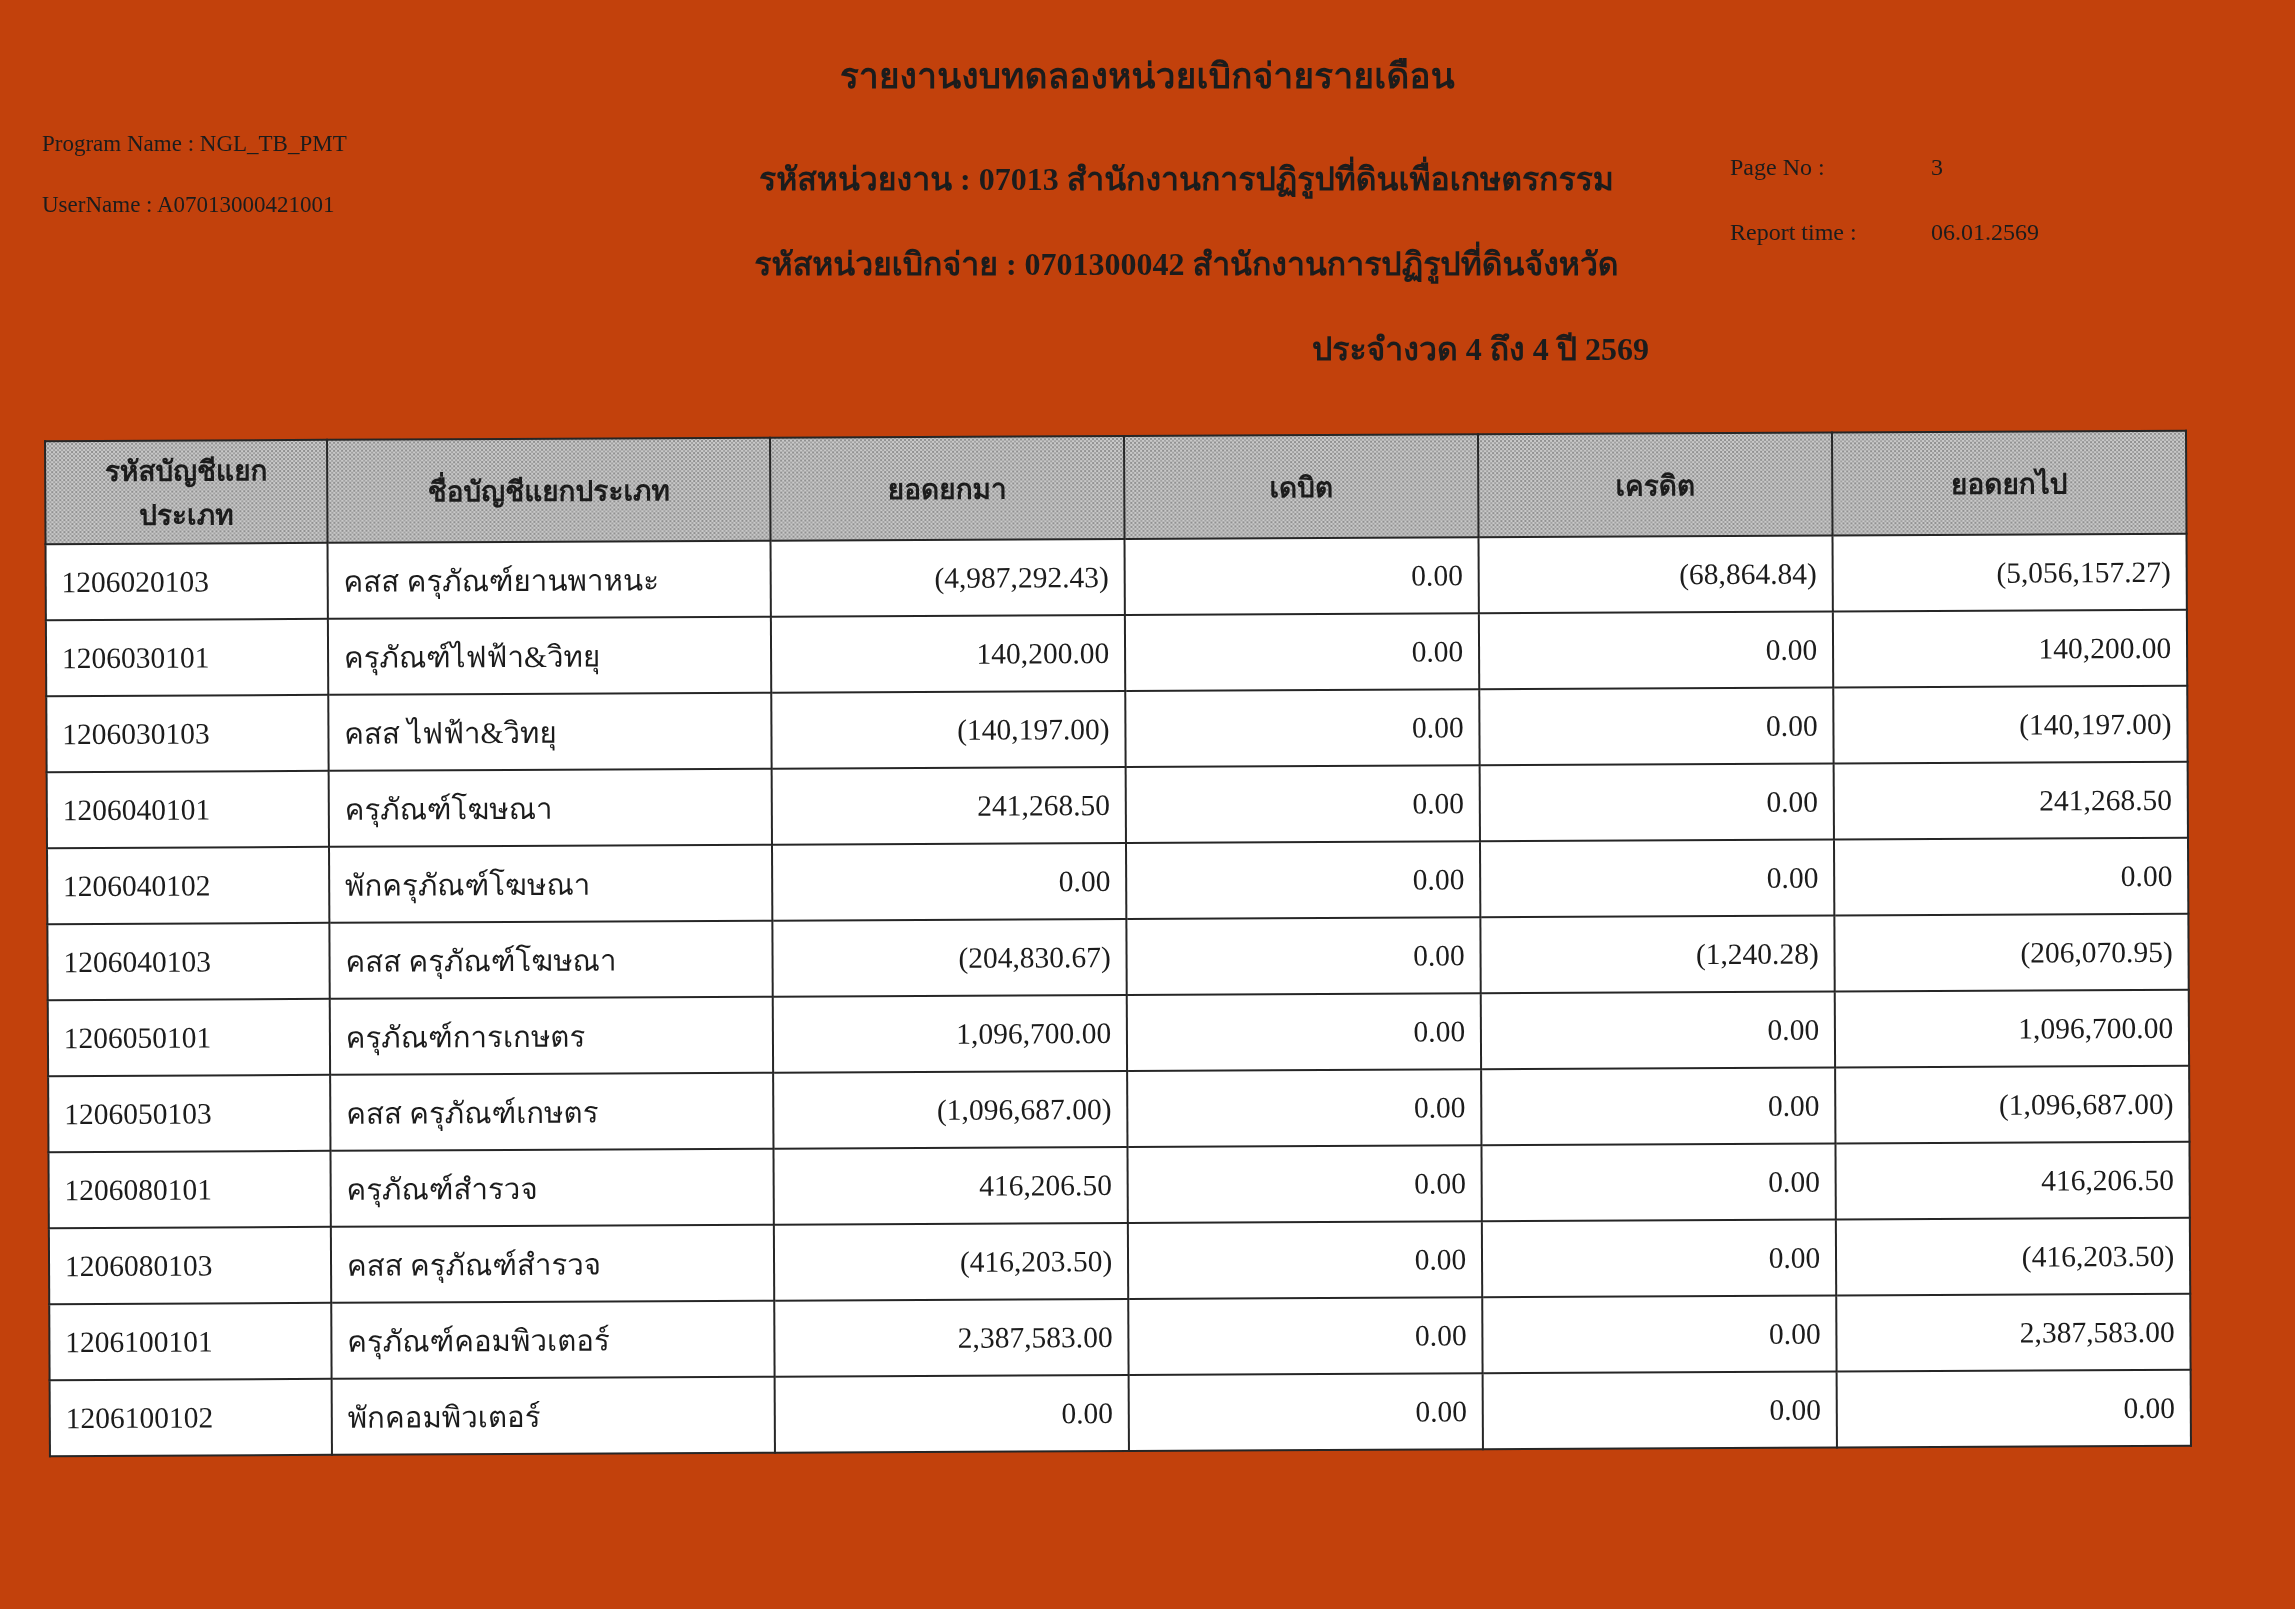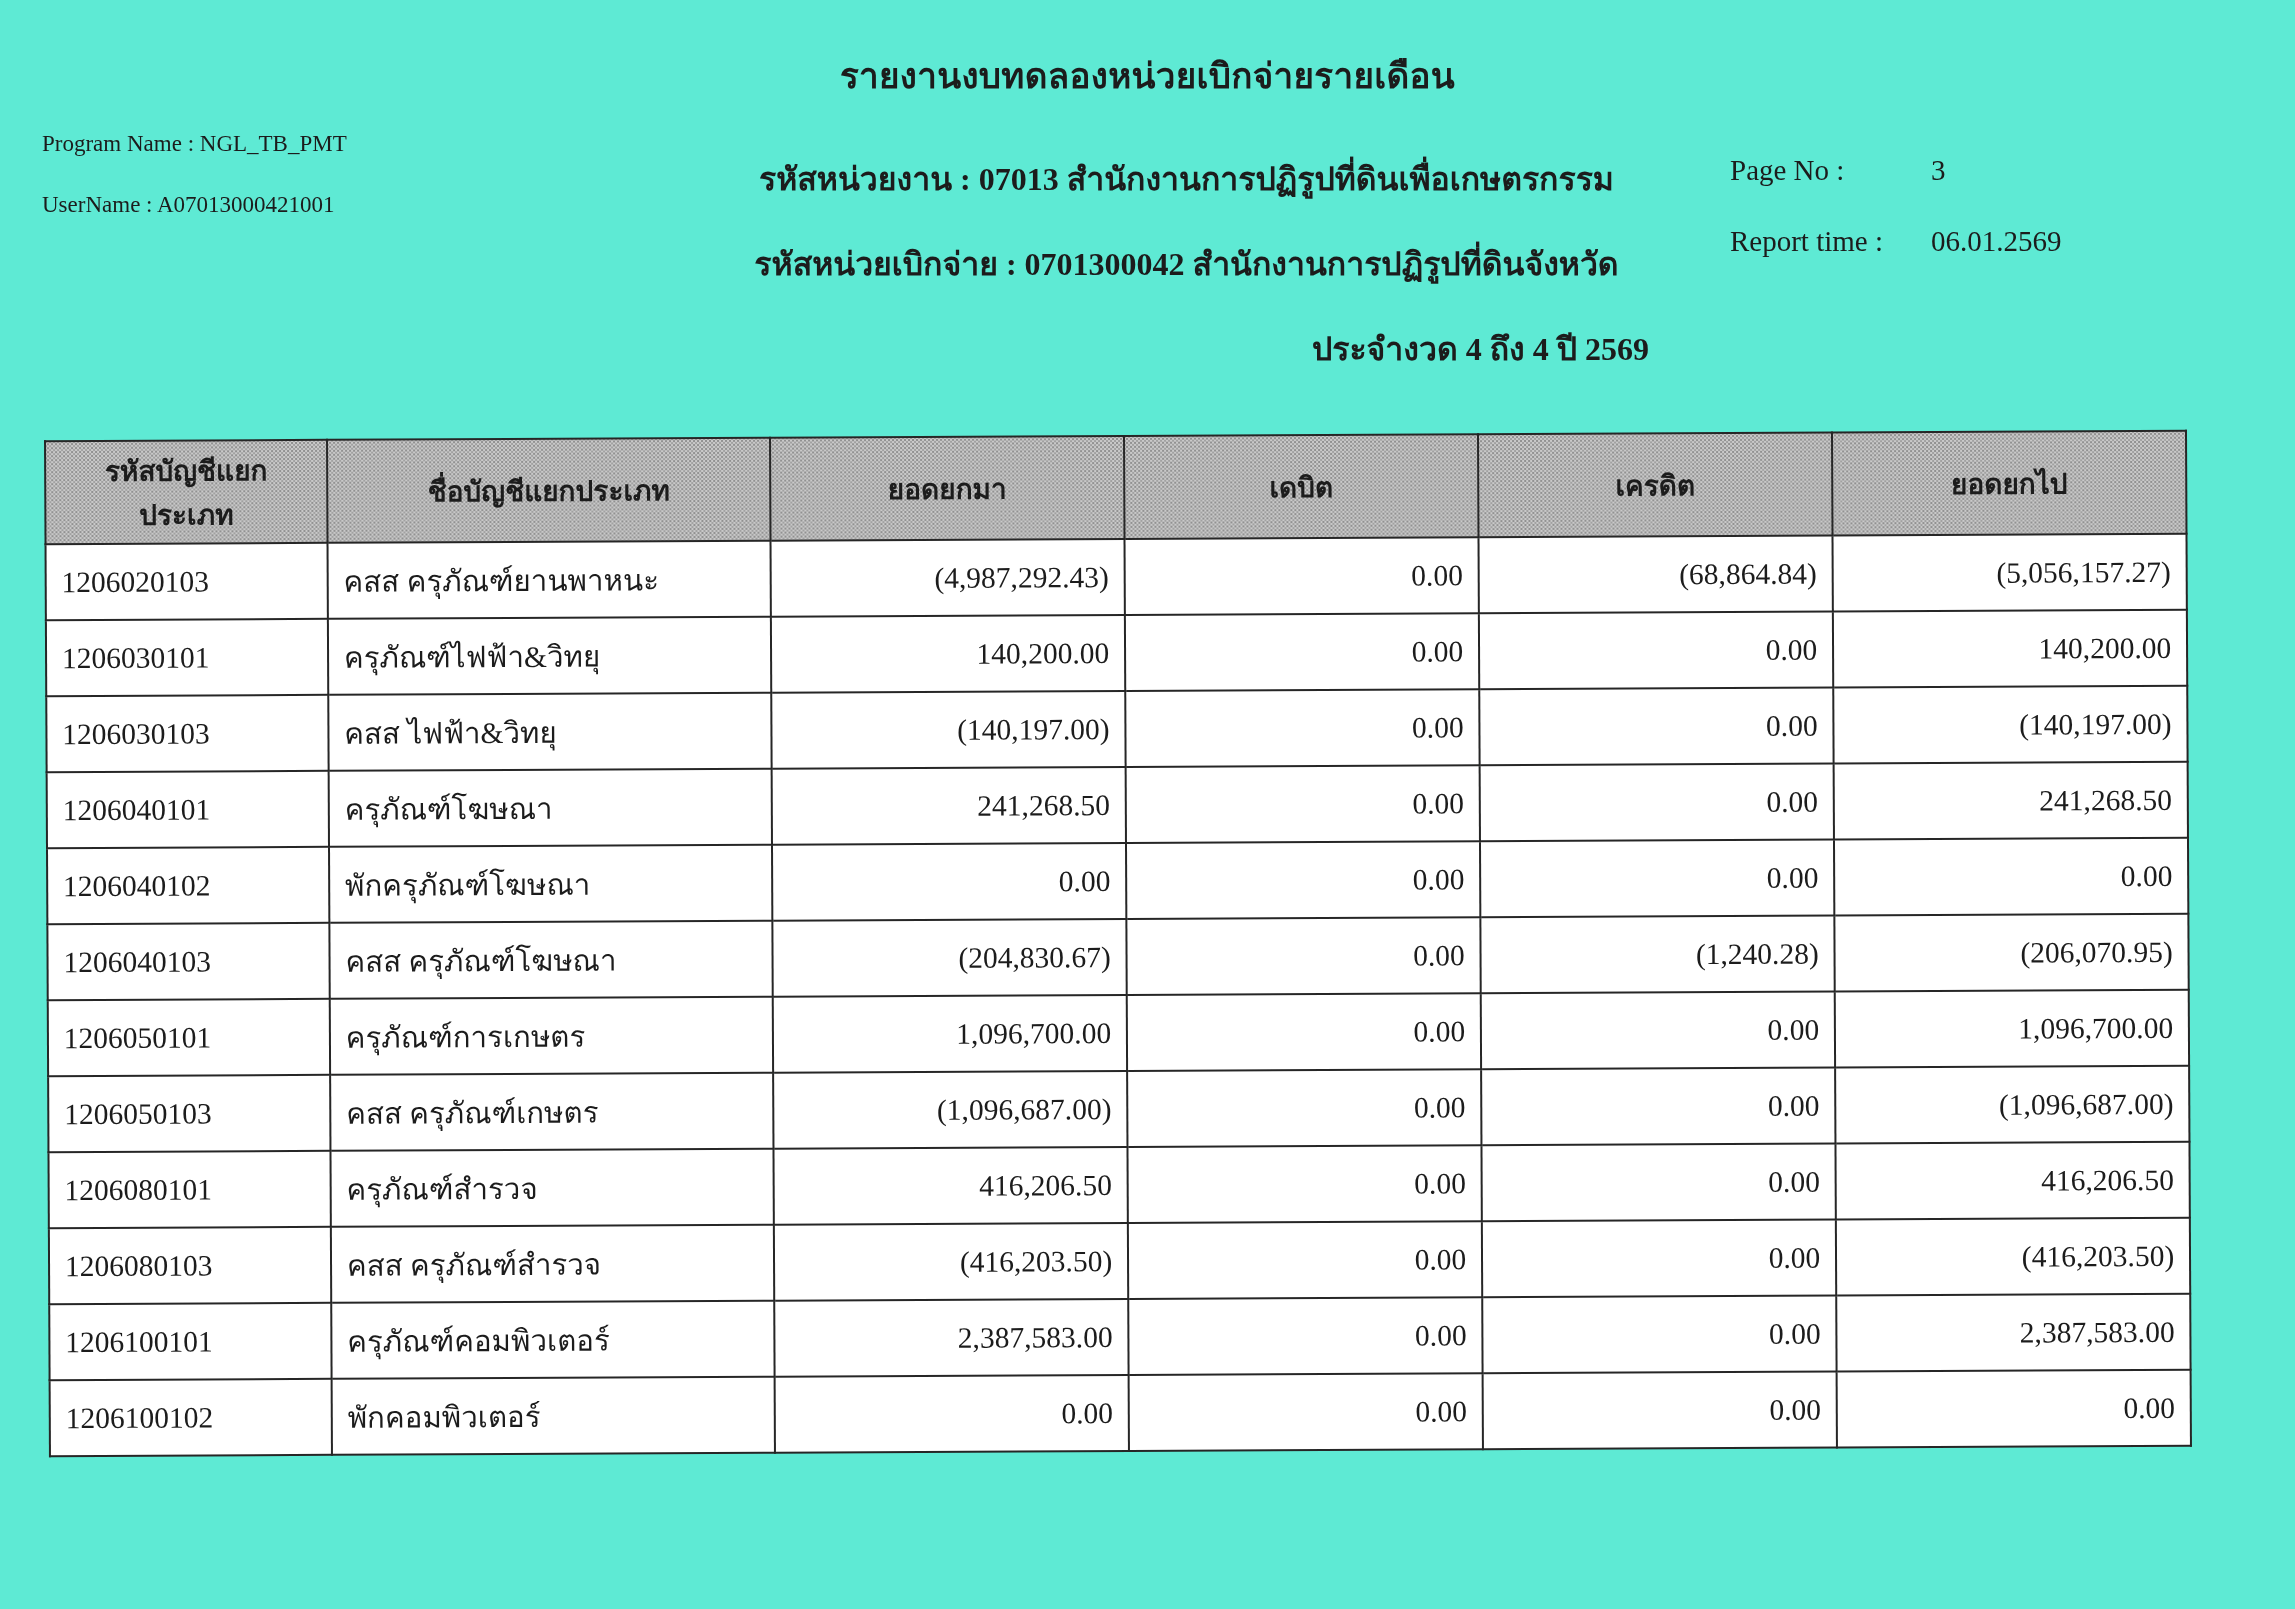--- a/index.html
+++ b/index.html
@@ -14,21 +14,21 @@
     position: relative;
     font-family: "Liberation Serif", "DejaVu Serif", serif;
     color: #1c1c1c;
     overflow: hidden;
   }
 
   
   .page {
     position: absolute;
     inset: 0;
-    background: #5eead4;
+    background: #c2410c;
   }
 
   
   .doc-title {
     position: absolute;
     top: 48px;
     left: 0;
     width: 2295px;
     text-align: center;
     font-size: 35px;
@@ -68,21 +68,21 @@
   .hdr-right {
     position: absolute;
     left: 1730px;
     top: 154px;
     width: 550px;
   }
   .hdr-right .row {
     display: flex;
     align-items: flex-end;
     margin-bottom: 38px;
-    font-size: 29px;
+    font-size: 24px;
     white-space: nowrap;
   }
   .hdr-right .lbl { width: 201px; }
   .hdr-right .val { }
 
   
   .tbl-wrap {
     position: absolute;
     left: 44px;
     top: 435px;

